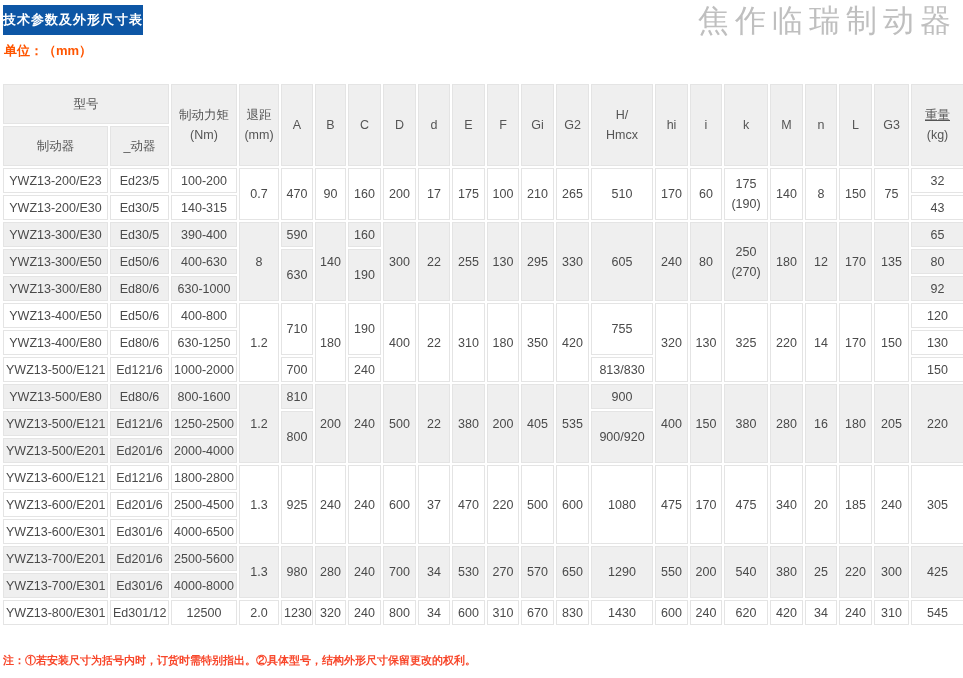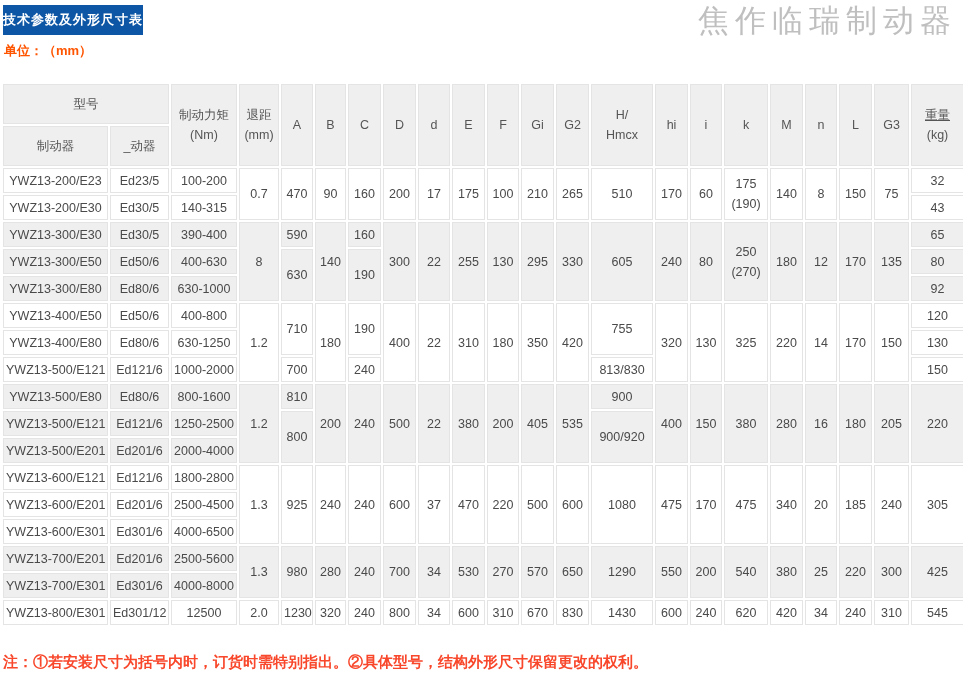--- a/index.html
+++ b/index.html
@@ -43,21 +43,21 @@
   .spec thead th{
     background:var(--alt-bg,#efefef);
     font-weight:normal;color:var(--head-text,#555);
     height:40px;
   }
   .spec tr.alt td{background:var(--alt-bg,#efefef);}
   .spec .u{text-decoration:underline;}
   .note{
     position:absolute;left:3px;top:653px;
     color:var(--note-color,#f8472b);
-    font-size:15px;font-weight:bold;white-space:nowrap;
+    font-size:11px;font-weight:bold;white-space:nowrap;
   }
 </style>
 </head>
 <body>
 
 <div class="title-bar">技术参数及外形尺寸表</div>
 <div class="watermark">焦作临瑞制动器</div>
 <div class="unit">单位：（mm）</div>
 
 <table class="spec">

